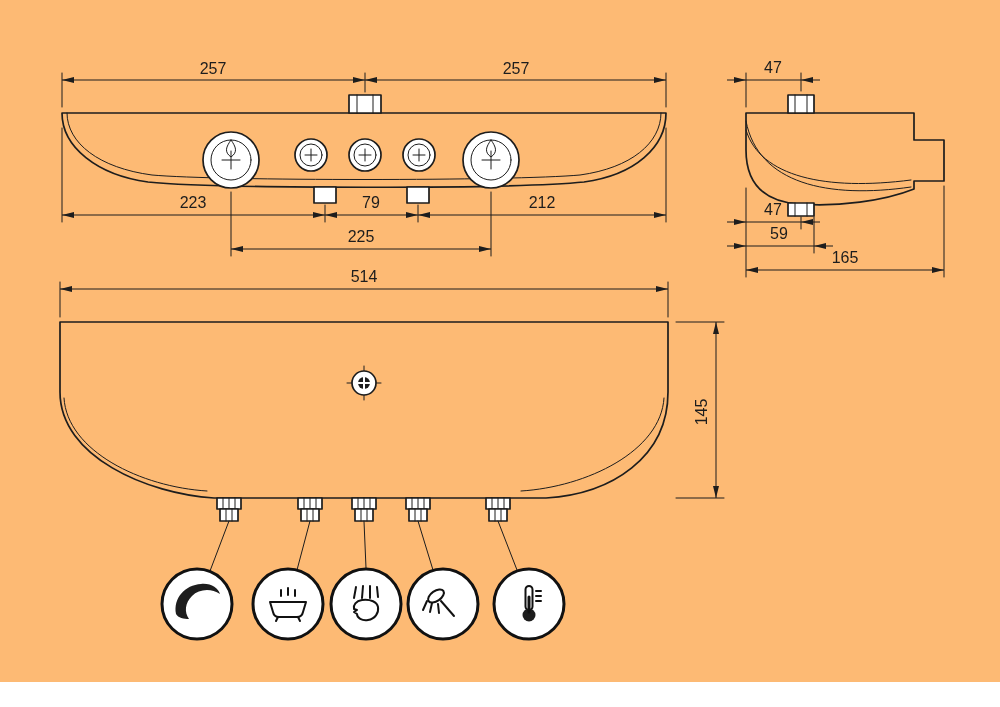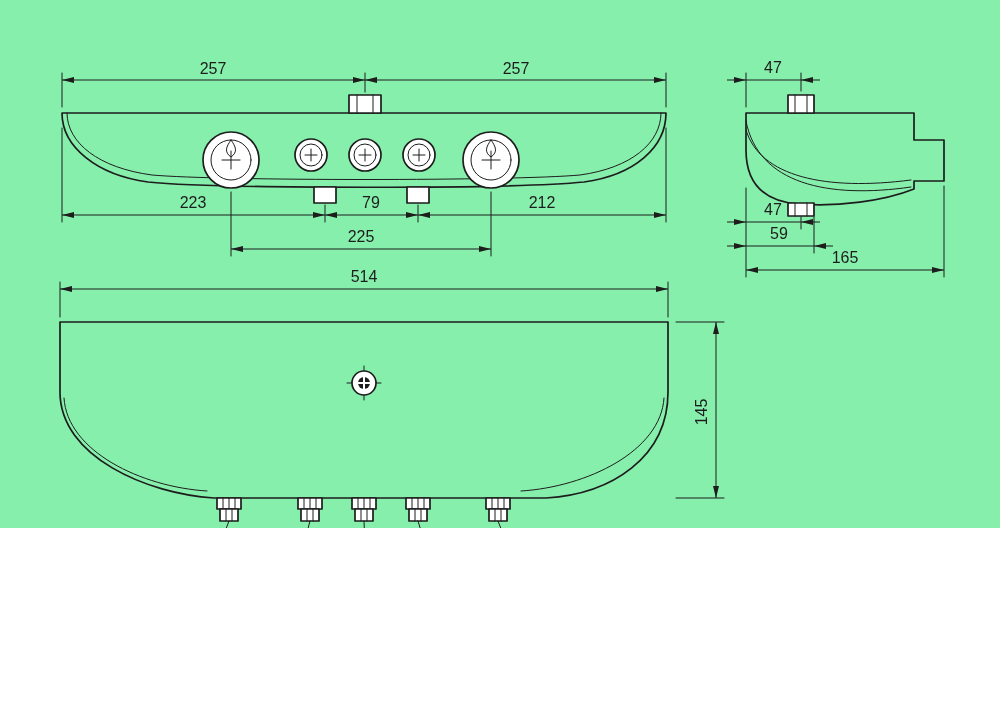--- a/index.html
+++ b/index.html
@@ -1,16 +1,16 @@
 <!DOCTYPE html>
 <html><head>
 <meta charset="utf-8">
 <style>
   html,body{margin:0;padding:0;background:#ffffff;}
-  .sheet{position:relative;width:1000px;height:528px;background:#86efac;overflow:hidden;}
+  .sheet{position:relative;width:1000px;height:682px;background:#fdba74;overflow:hidden;}
   svg{display:block;}
   .o{fill:none;stroke:#1d1d1d;stroke-width:1.7;stroke-linejoin:round;stroke-linecap:round;}
   .ow{fill:#ffffff;stroke:#1d1d1d;stroke-width:1.7;stroke-linejoin:round;}
   .t{fill:none;stroke:#1d1d1d;stroke-width:1;stroke-linecap:round;}
   .dl{fill:none;stroke:#1d1d1d;stroke-width:1;}
   .lbl{font-family:"Liberation Sans",sans-serif;font-size:16px;fill:#1d1d1d;}
   .fil{fill:#1d1d1d;stroke:none;}
   .ring{fill:#ffffff;stroke:#111111;stroke-width:3;}
   .ic{fill:none;stroke:#111111;stroke-width:2;stroke-linecap:round;stroke-linejoin:round;}
 </style>

